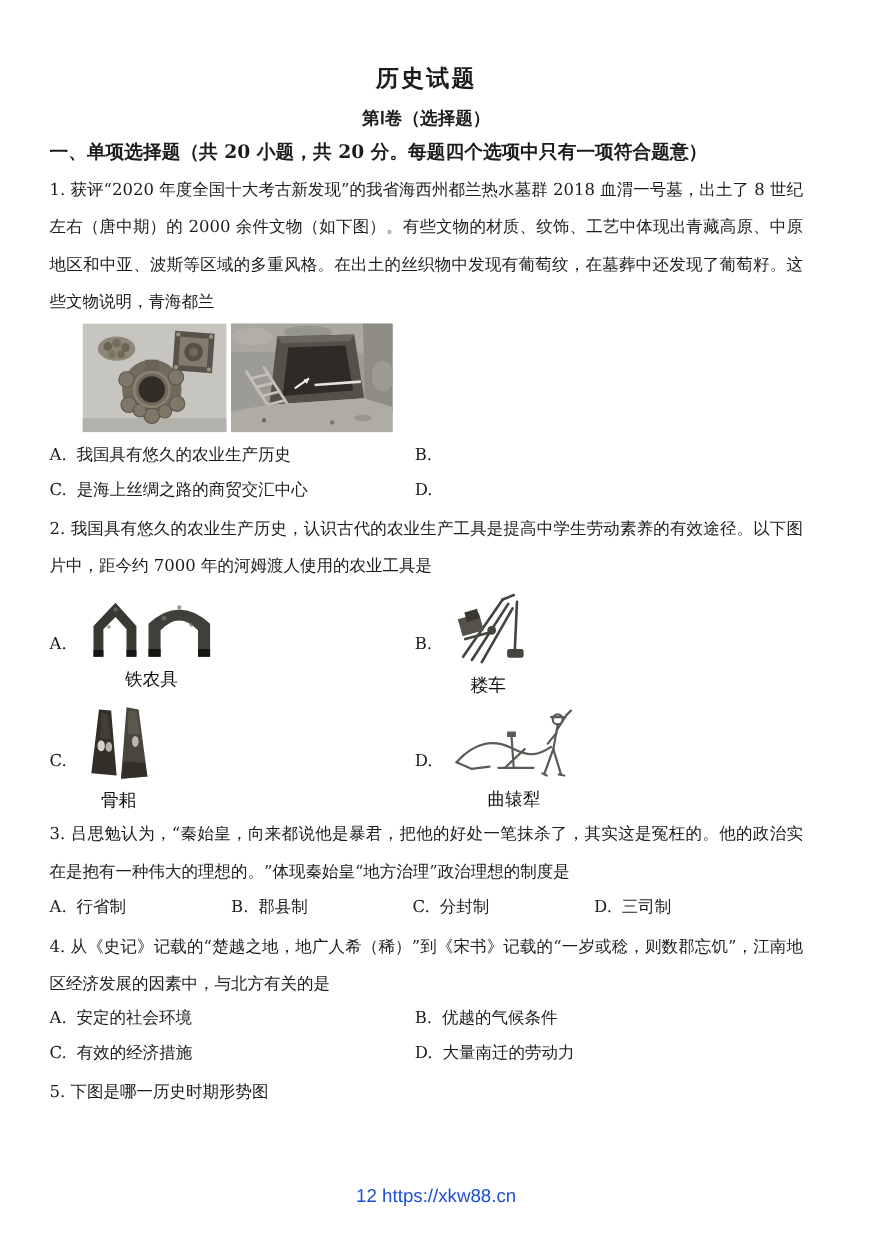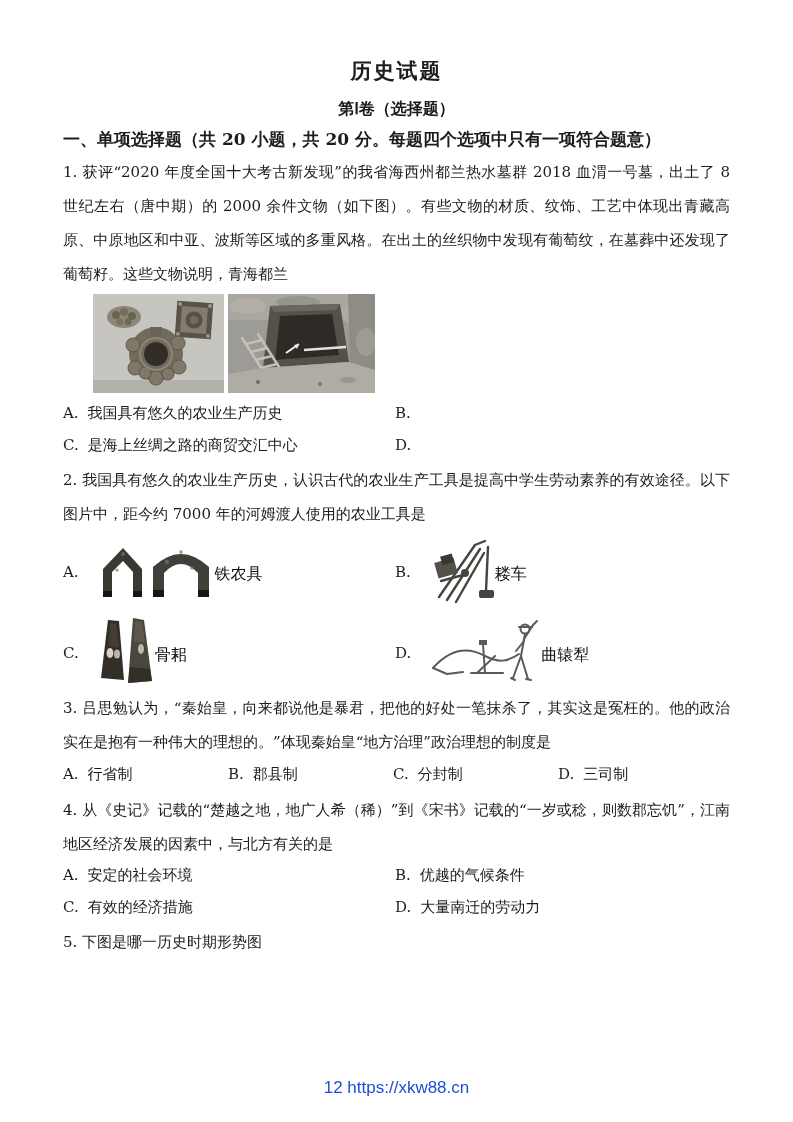--- a/index.html
+++ b/index.html
@@ -4,21 +4,21 @@
 <style>
   html,body{margin:0;padding:0;background:#ffffff;}
   .page{
     position:relative;
     width:793px;height:1122px;
     background:#ffffff;
     overflow:hidden;
     font-family:"DejaVu Serif","Liberation Serif",serif;
     color:#1c1c1c;
   }
-  .content{padding:56px 63px 0 63px;}
+  .content{padding:56px 63px 0 45px;}
   .title{
     text-align:center;font-weight:bold;font-size:21px;line-height:30px;
     letter-spacing:2px;margin:0 0 12px 0;
   }
   .score-line{text-align:center;font-weight:bold;font-size:15px;line-height:20px;margin-bottom:12px;}
   .section-line{text-align:center;font-weight:bold;font-size:16px;line-height:21px;margin-bottom:9px;font-family:Liberation Serif, serif;}
   .part-heading{font-weight:bold;font-size:17px;line-height:22px;margin-bottom:5px;}
   .qtext{font-size:15px;line-height:34px;text-align:justify;margin:0;}
   .q{margin:0;}
   .q1-figures{display:flex;gap:4px;margin:3px 0 8px 30px;}
@@ -29,21 +29,21 @@
     row-gap:8px;margin:2px 0 6px 0;font-size:15px;
   }
   .opt{display:flex;line-height:24px;}
   .opt-label{flex:0 0 auto;margin-right:9px;}
   .opts-4col{
     display:grid;grid-template-columns:165px 165px 165px auto;
     font-size:15px;margin:3px 0 7px 0;
   }
   .tool-grid{display:grid;grid-template-columns:332px 1fr;margin:4px 0 2px 0;}
   .tool-opt{display:flex;align-items:center;font-size:15px;}
-  .tool-fig{display:flex;flex-direction:row;align-items:center;margin-left:9px;}
+  .tool-fig{display:flex;flex-direction:column;align-items:center;margin-left:9px;}
   .tool-caption{font-size:16px;line-height:22px;margin-top:3px;color:#111;}
   .rowAB{margin-bottom:8px;}
   .footer{
     position:absolute;left:0;right:0;bottom:24px;
     text-align:center;
     font-family:"Liberation Sans","DejaVu Sans",sans-serif;
     font-size:17px;color:#1d4ed8;
   }
 </style>
 </head>

